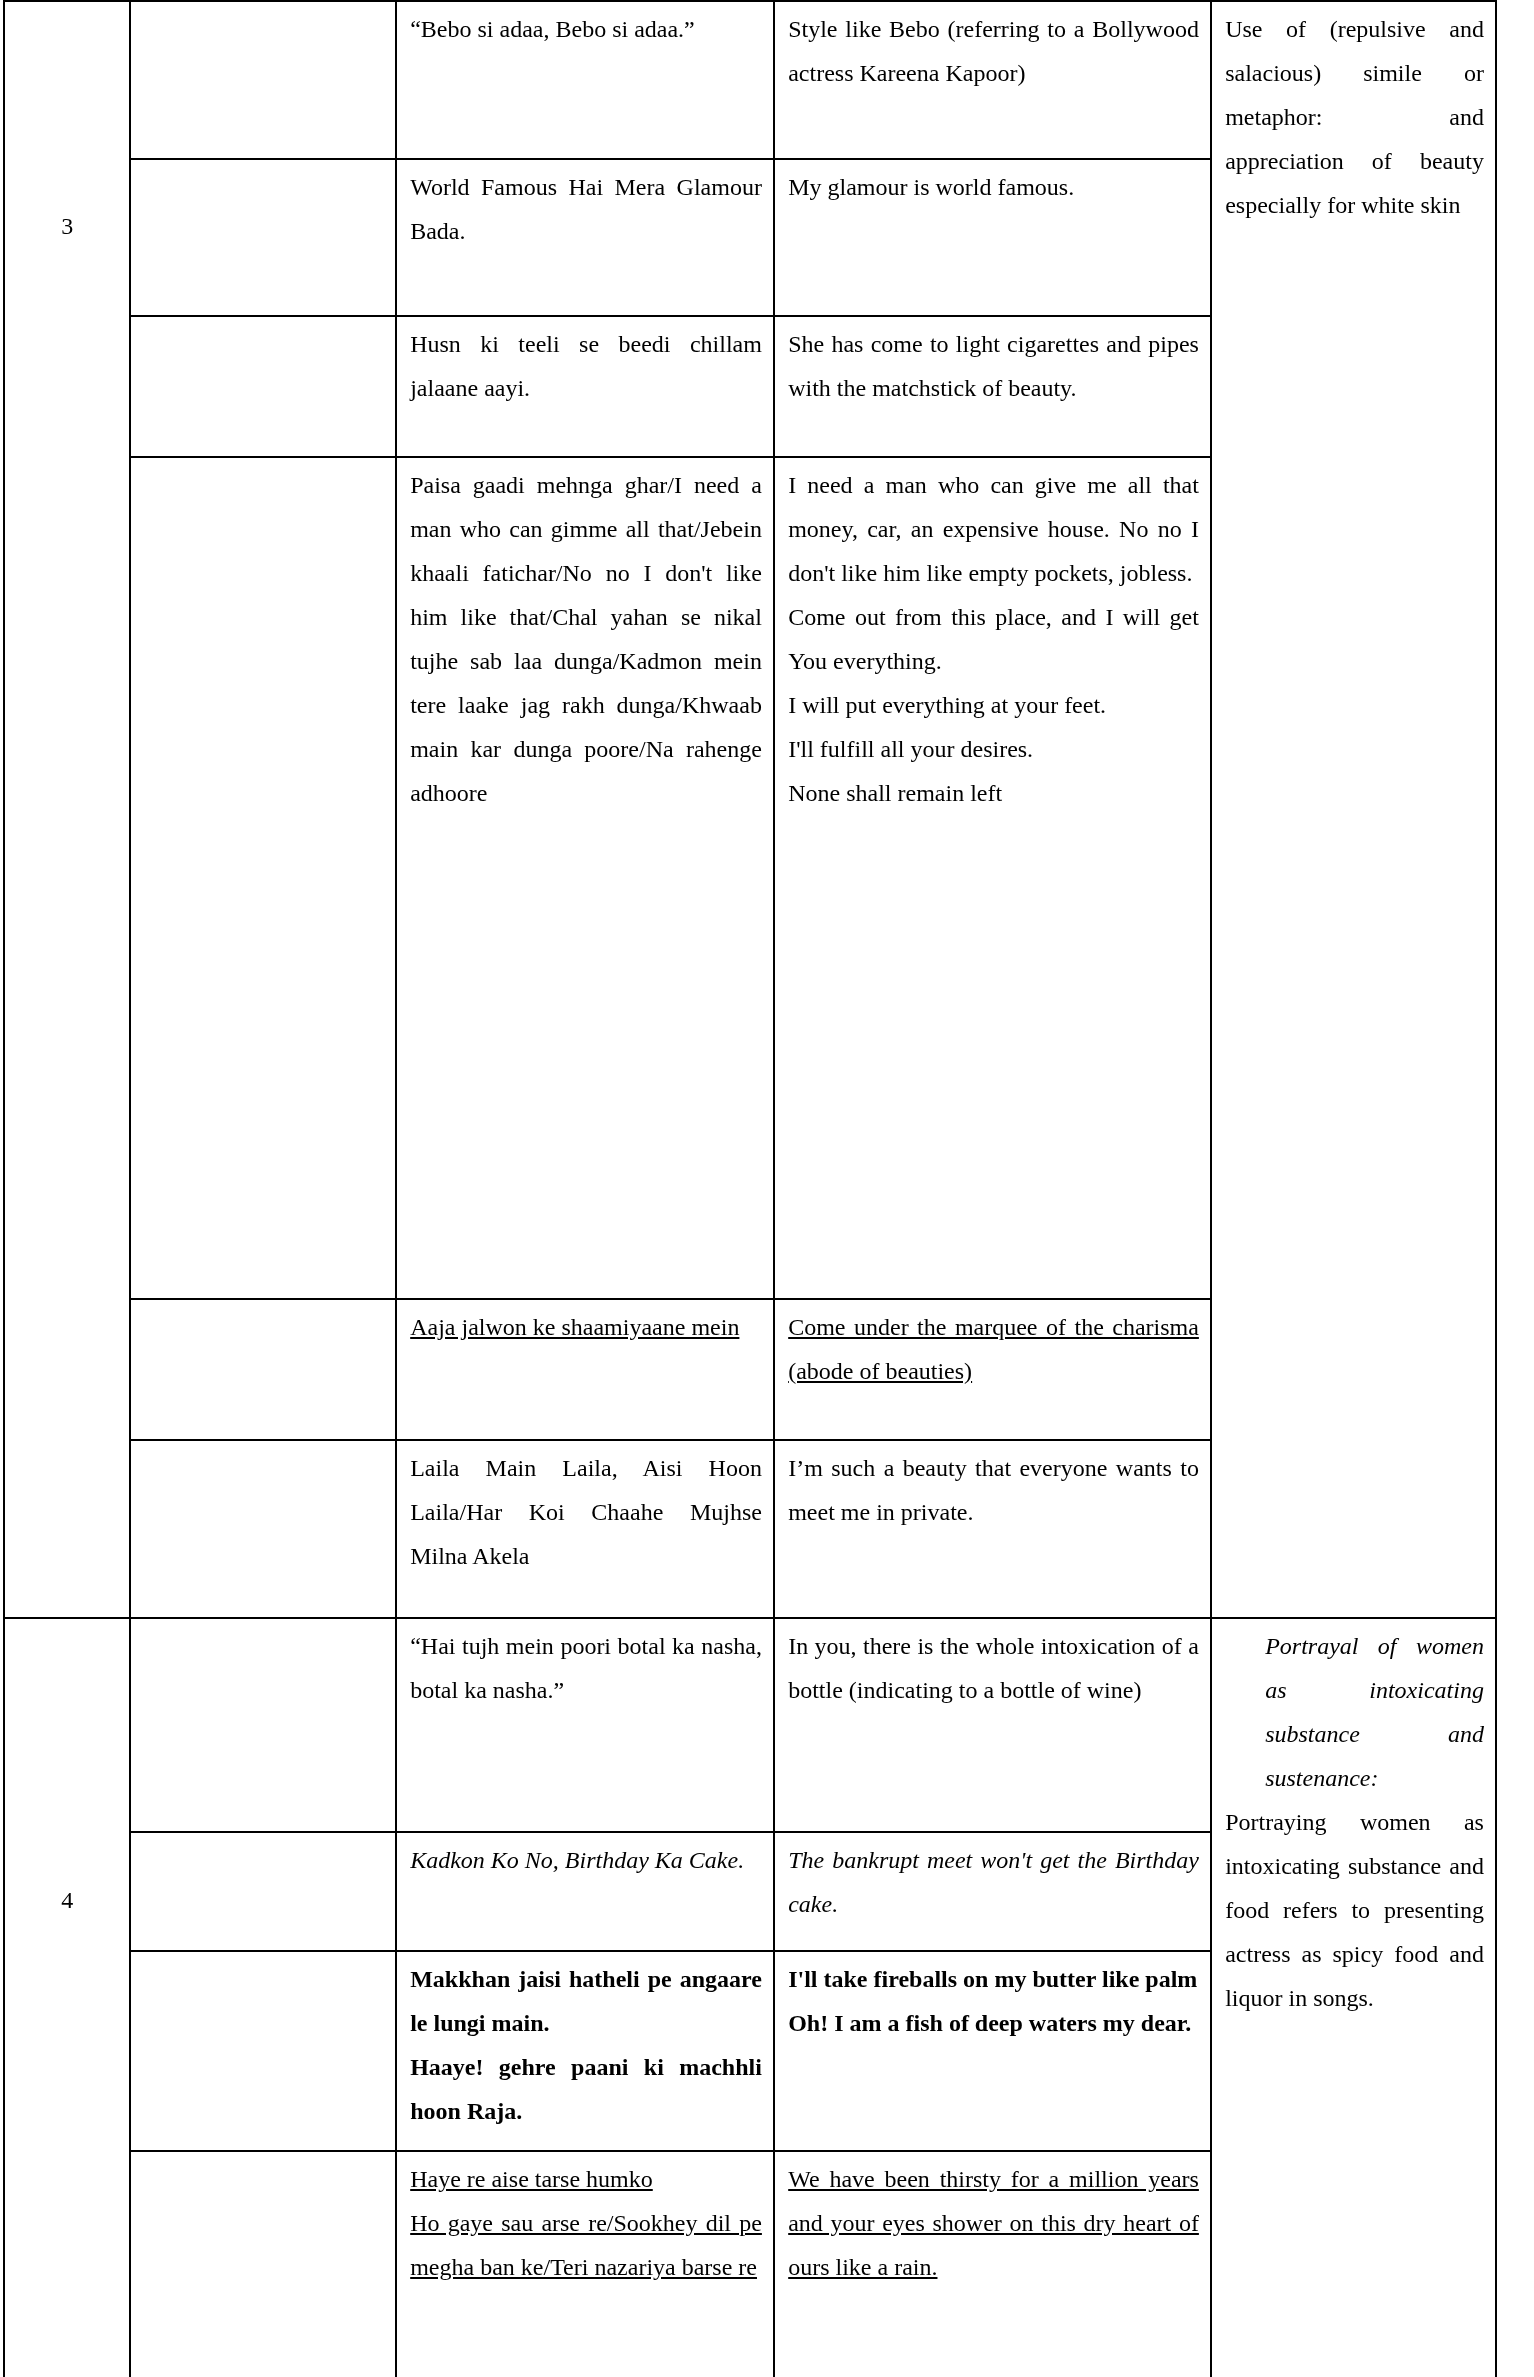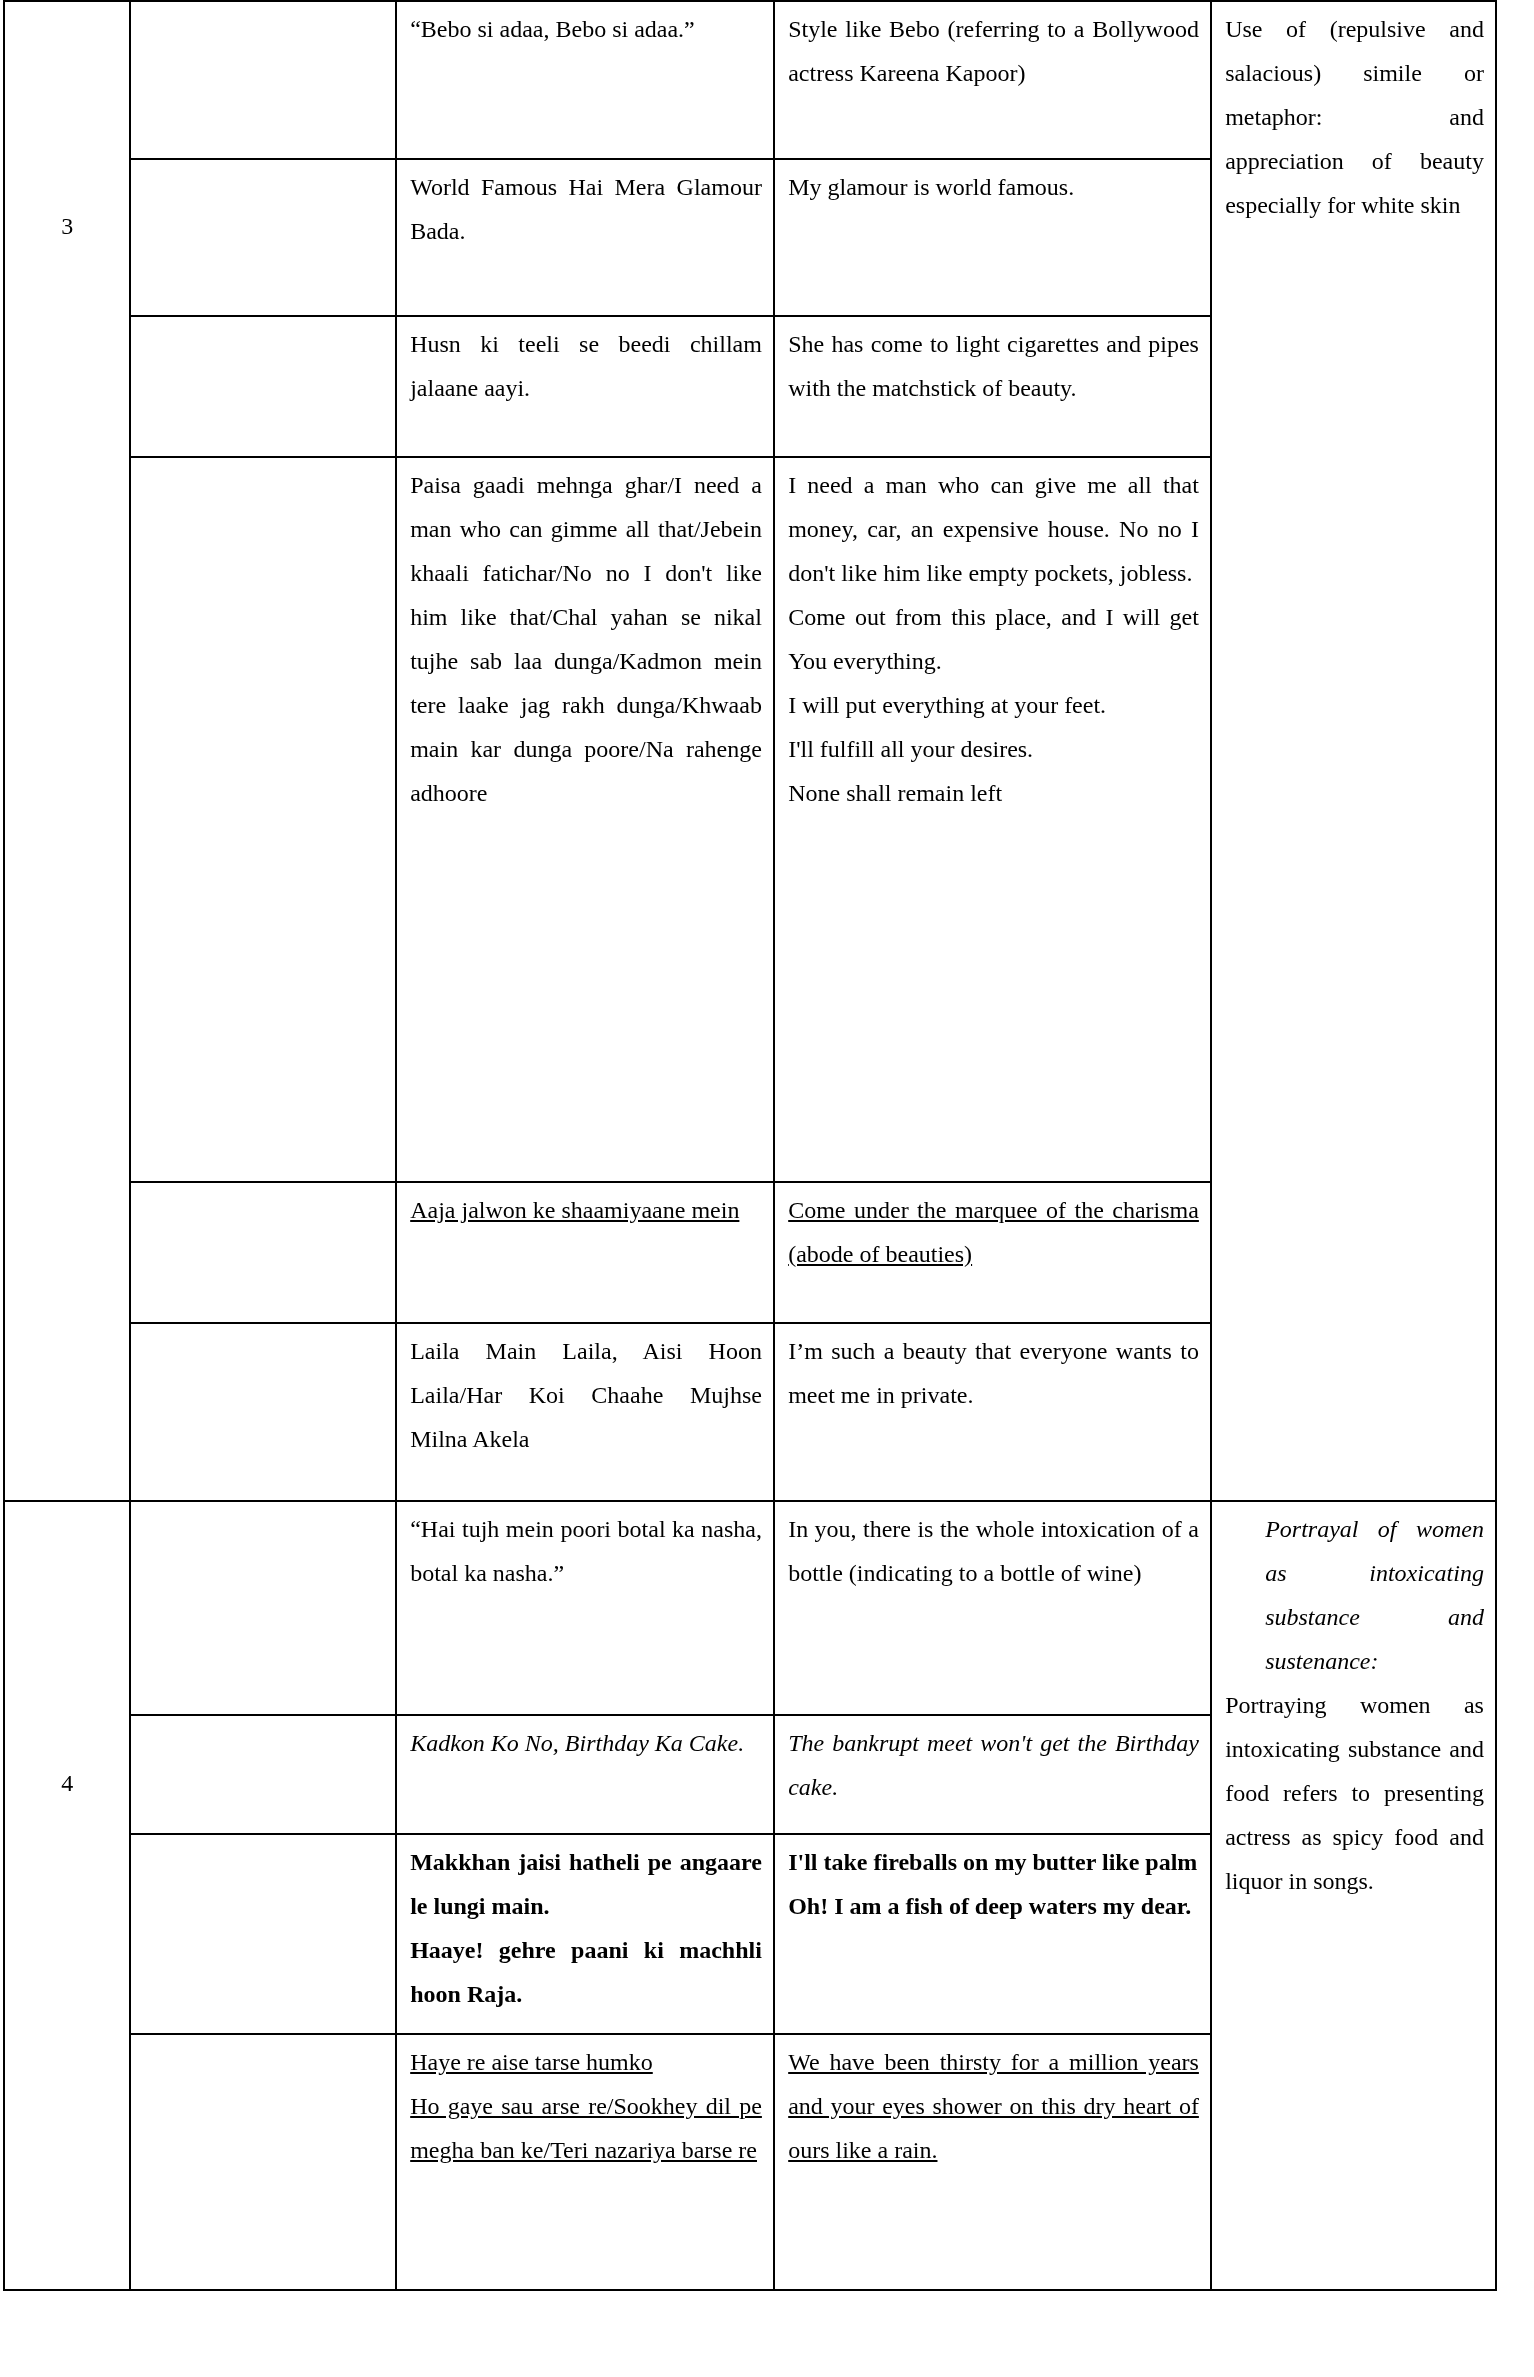--- a/index.html
+++ b/index.html
@@ -41,21 +41,21 @@
   }
   .num-g3 { padding-top: 202px; }
   .num-g4 { padding-top: 259px; }
 
   .it { font-style: italic; margin-left: 40px; }
 
   
   .h-g3r0 { height: 158px; }
   .h-g3r1 { height: 157px; }
   .h-g3r2 { height: 141px; }
-  .h-g3r3 { height: 725px; margin-top: 48px; }
+  .h-g3r3 { height: 842px; margin-top: 48px; }
   .h-g3r4 { height: 141px; text-decoration: underline; }
   .h-g3r5 { height: 178px; }
   .h-g4r0 { height: 214px; }
   .h-g4r1 { height: 119px; font-style: italic; }
   .h-g4r2 { height: 200px; font-weight: bold; }
   .h-g4r3 { height: 256px; text-decoration: underline; }
 </style>
 </head>
 <body>
 

